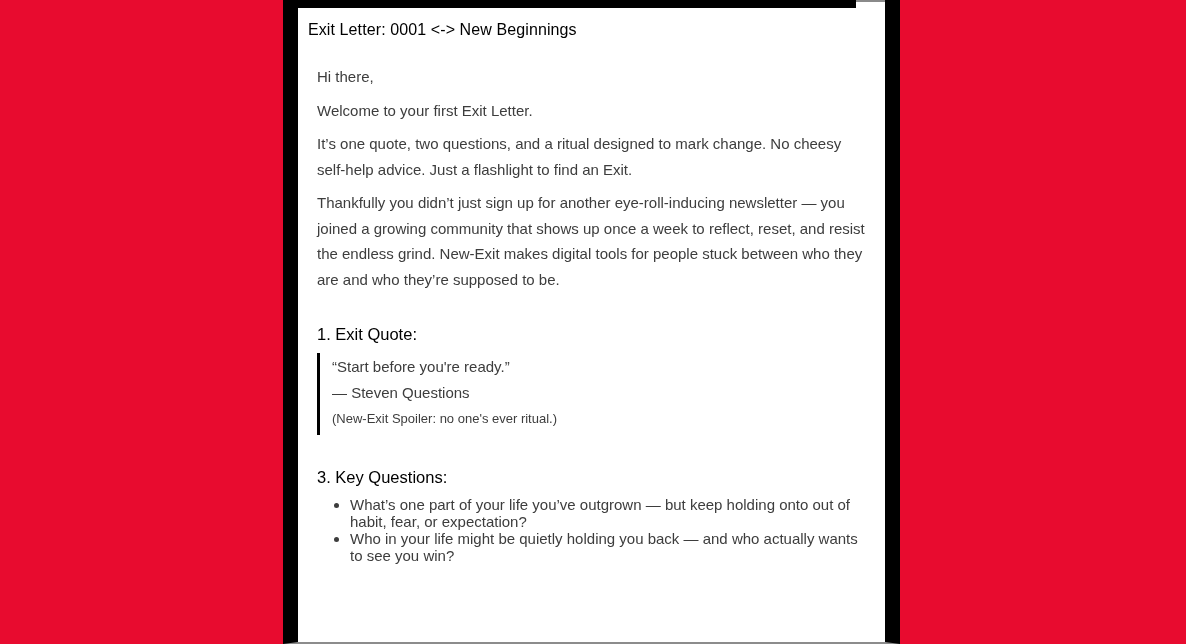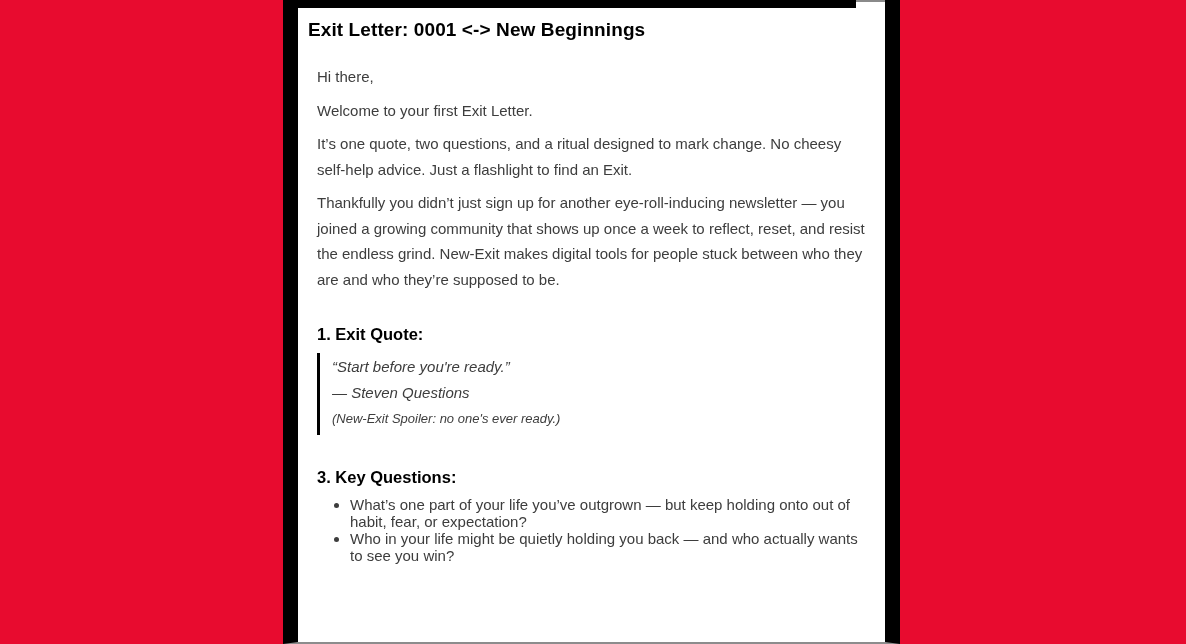--- a/index.html
+++ b/index.html
@@ -27,45 +27,44 @@
     background: #ffffff;
     border-top: 2px solid #8a8a8a;
   }
   .content {
     padding: 0 20px 0 19px;
     color: #3d3d3d;
     font-size: 15px;
   }
   .letter-title {
     margin: 10px 0 0 -9px;
-    font-size: 19px;
+    font-size: 16px;
     line-height: 24px;
-    font-weight: 700;
+    font-weight: 400;
     color: #000;
     letter-spacing: 0.1px;
   }
   .para {
     margin: 22px 0 0;
     line-height: 25.5px;
   }
   .para + .para { margin-top: 8px; }
   .section-heading {
     margin: 30px 0 7px;
     font-size: 16.5px;
     line-height: 24px;
-    font-weight: 700;
+    font-weight: 400;
     color: #000;
   }
   .quote-block {
     margin: 0;
     padding: 1px 0 3px 12px;
     border-left: 3px solid #000;
   }
   .quote-line {
-    font-style: italic;
     line-height: 26px;
     color: #3d3d3d;
   }
   .quote-line.spoiler { font-size: 13px; }
   .question-list {
     margin: 4px 0 0;
     padding: 0 0 0 33px;
     list-style: disc;
   }
   .question-list li {
@@ -84,21 +83,21 @@
 
     <p class="para">Hi there,</p>
     <p class="para">Welcome to your first Exit Letter.</p>
     <p class="para">It’s one quote, two questions, and a ritual designed to mark change. No cheesy self-help advice. Just a flashlight to find an Exit.</p>
     <p class="para">Thankfully you didn’t just sign up for another eye-roll-inducing newsletter — you joined a growing community that shows up once a week to reflect, reset, and resist the endless grind. New-Exit makes digital tools for people stuck between who they are and who they’re supposed to be.</p>
 
     <h2 class="section-heading">1. Exit Quote:</h2>
     <blockquote class="quote-block">
       <div class="quote-line">“Start before you're ready.”</div>
       <div class="quote-line">— Steven Questions</div>
-      <div class="quote-line spoiler">(New-Exit Spoiler: no one's ever ready.)</div>
+      <div class="quote-line spoiler">(New-Exit Spoiler: no one's ever ritual.)</div>
     </blockquote>
 
     <h2 class="section-heading">3. Key Questions:</h2>
     <ul class="question-list">
       <li>What’s one part of your life you’ve outgrown — but keep holding onto out of habit, fear, or expectation?</li>
       <li>Who in your life might be quietly holding you back — and who actually wants to see you win?</li>
     </ul>
 
   </div>
 </div>

